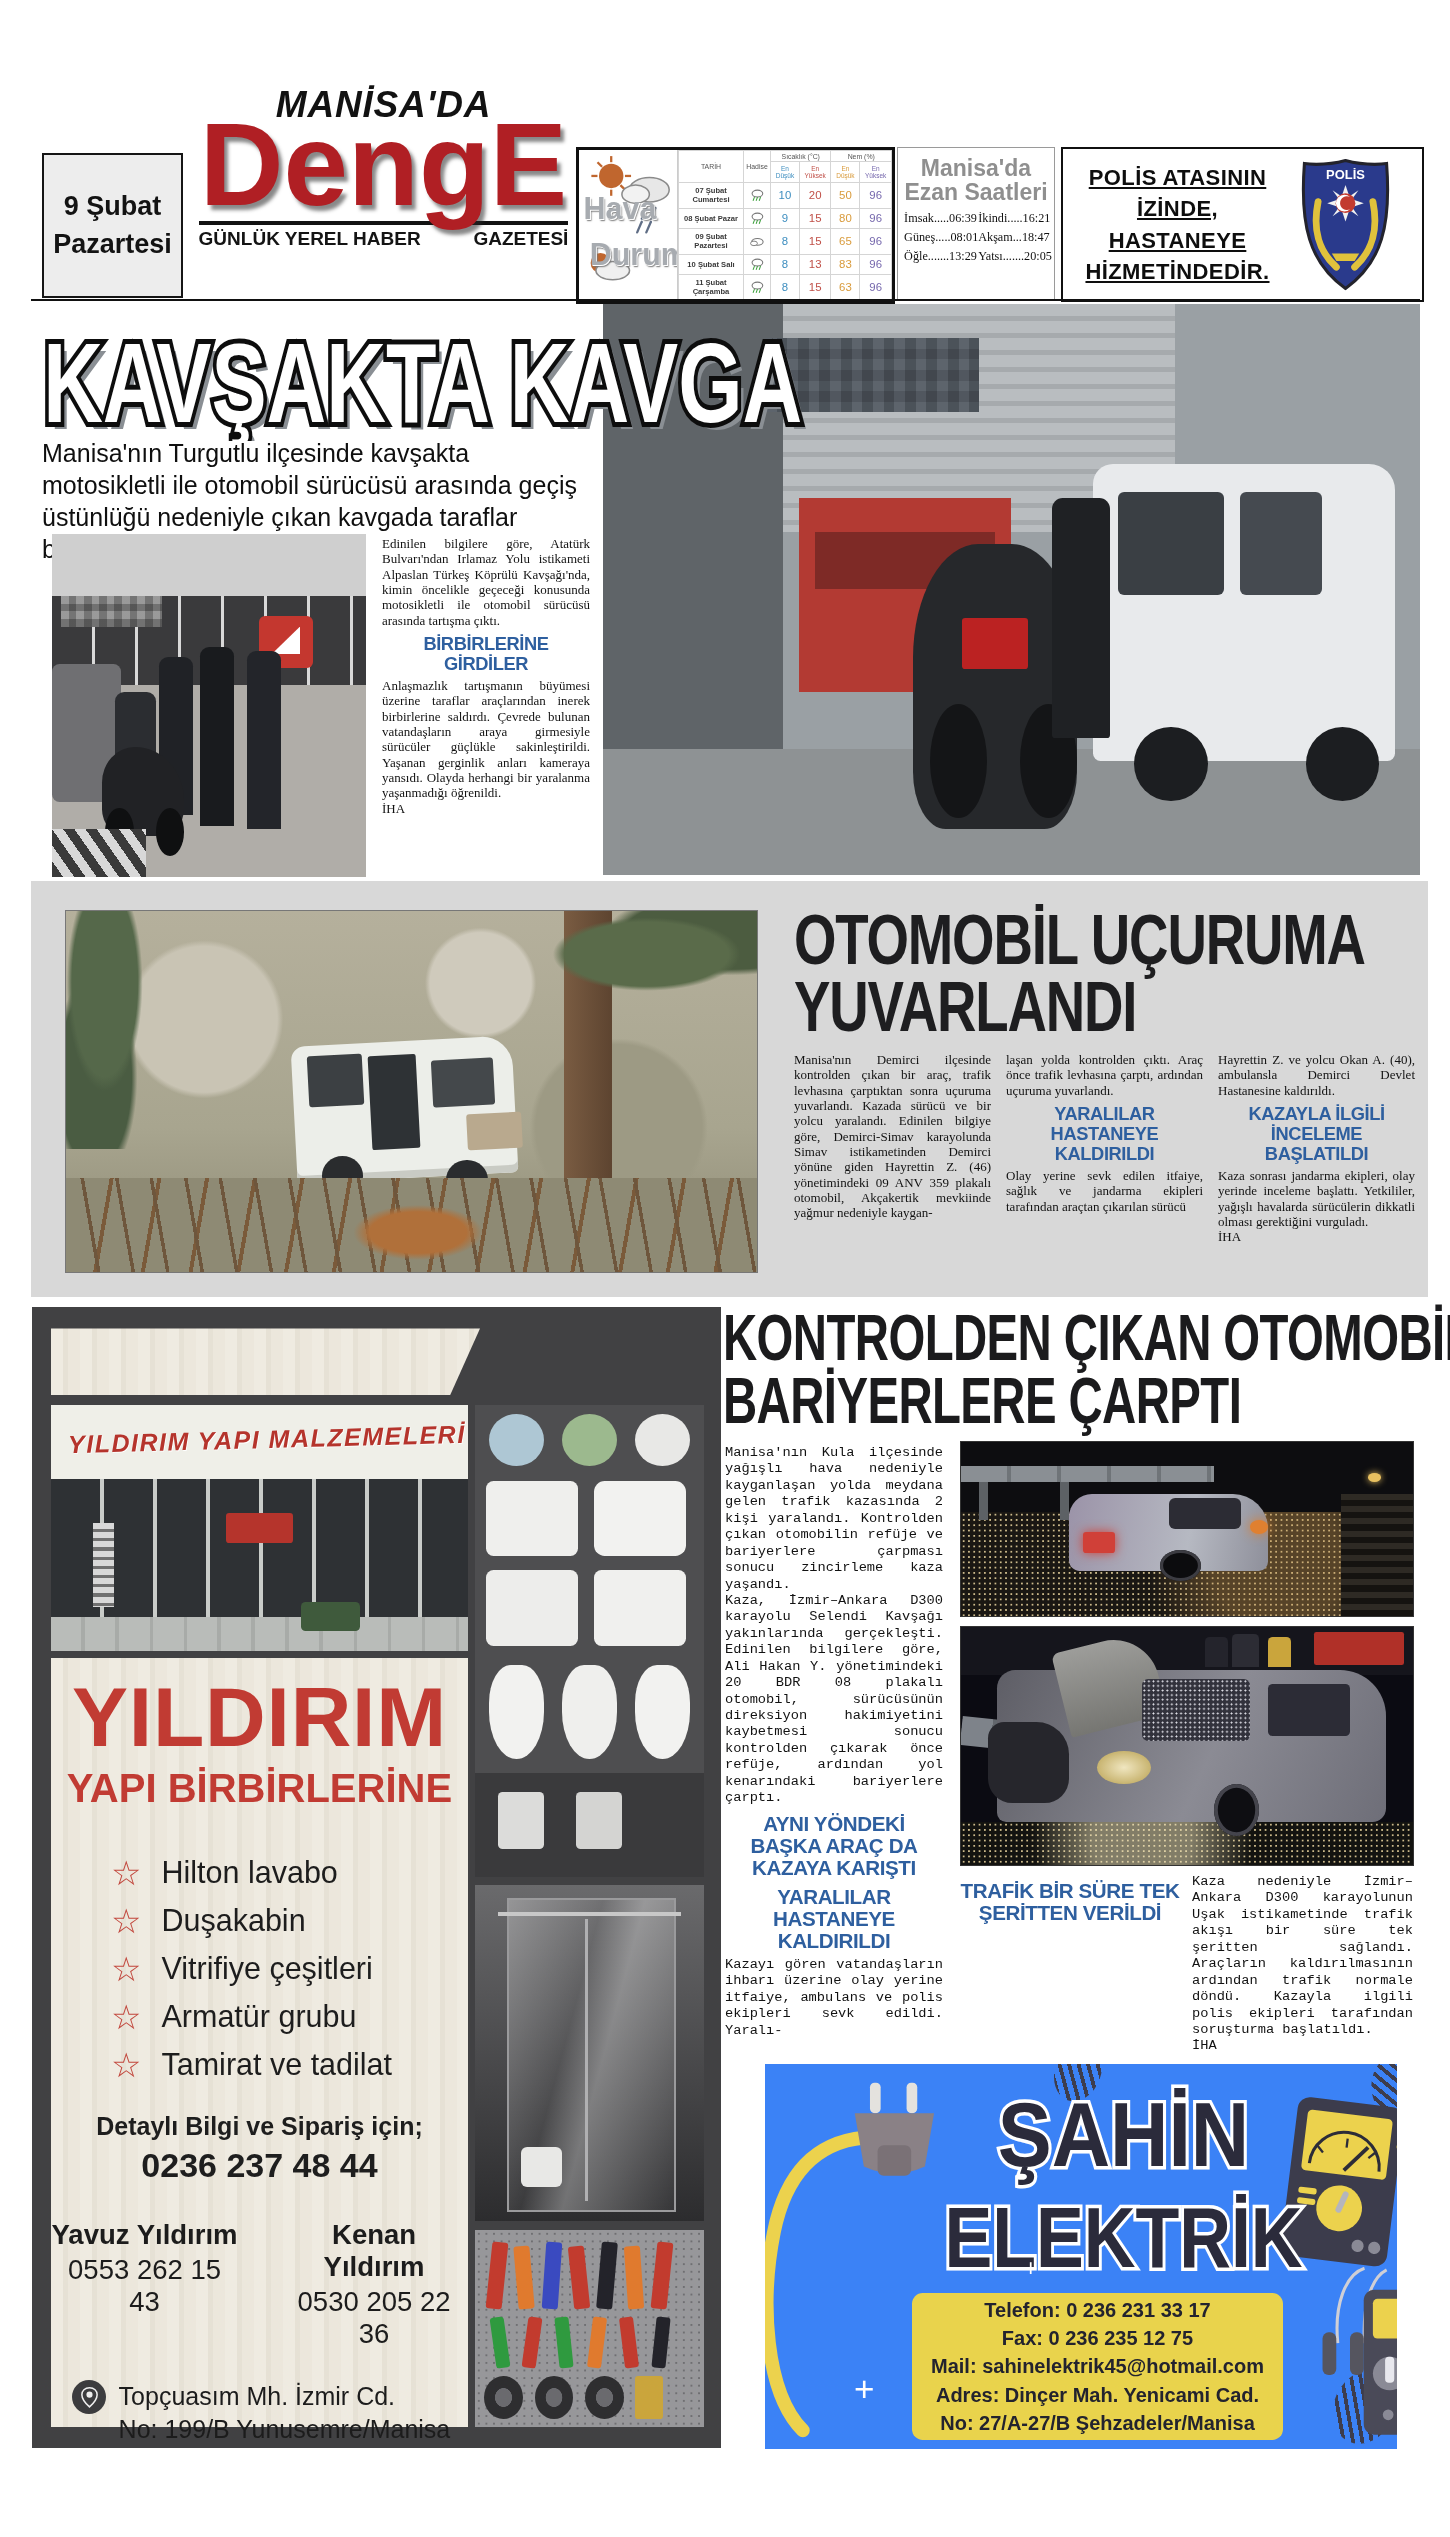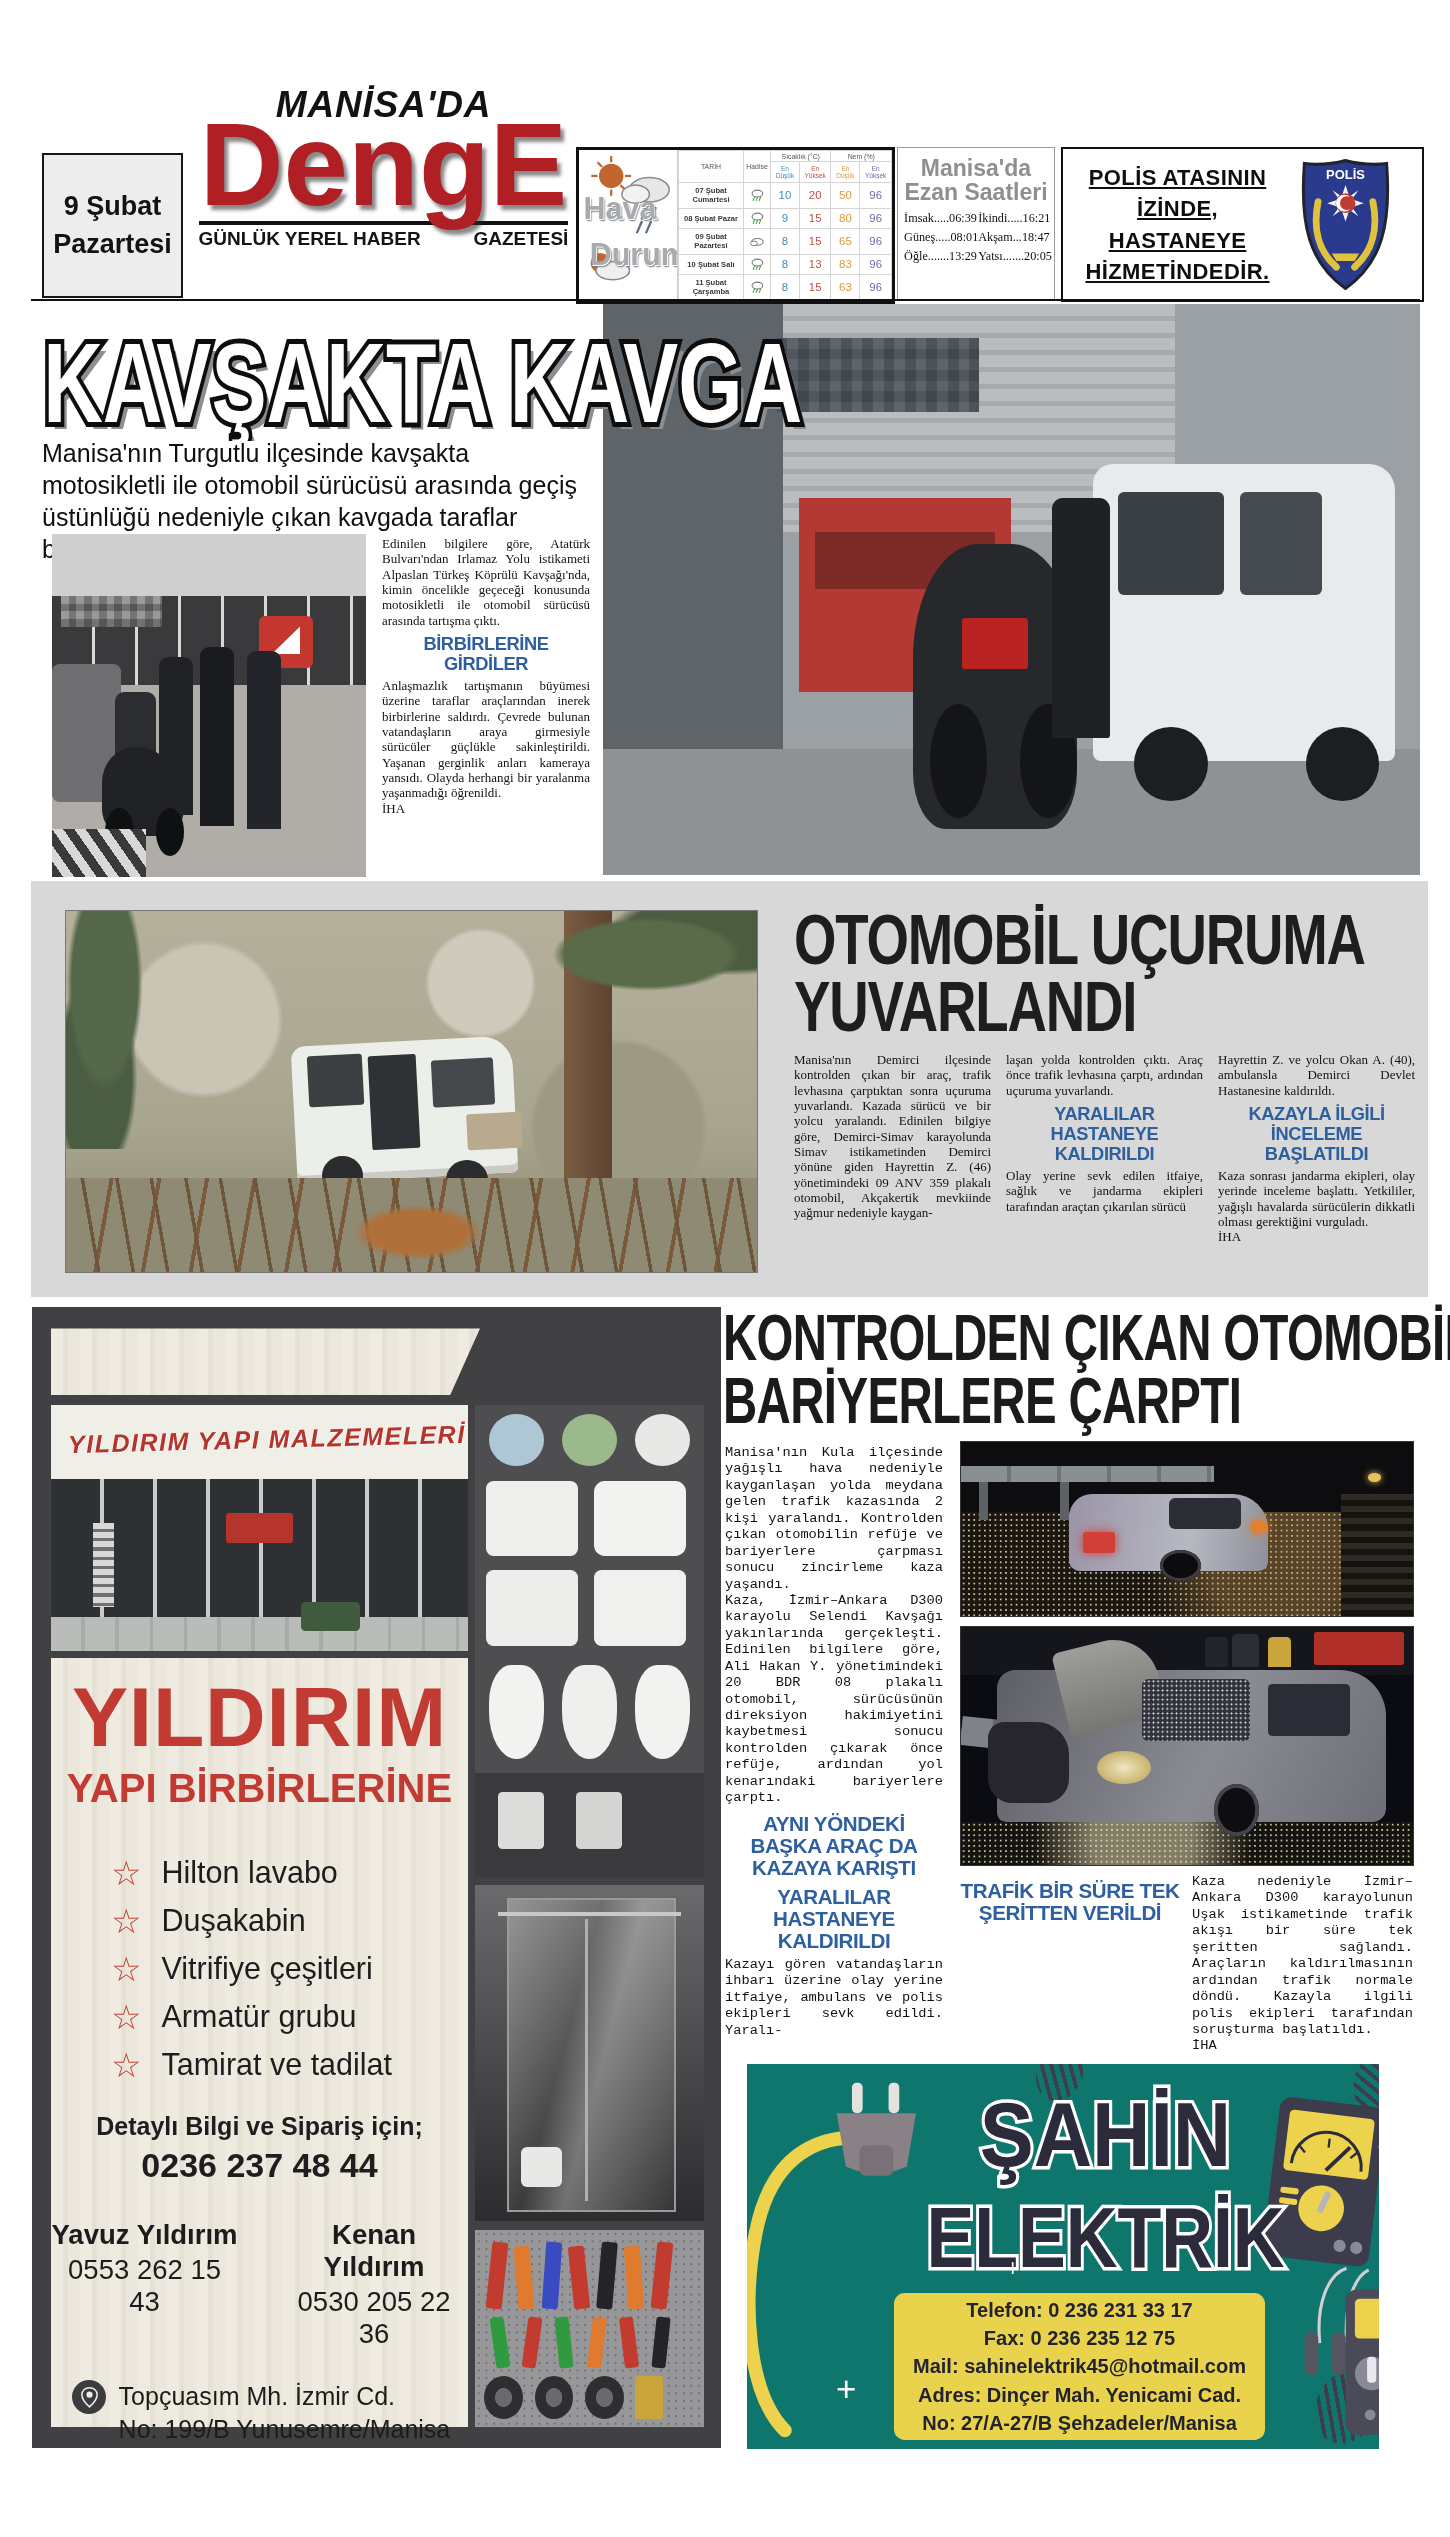--- a/index.html
+++ b/index.html
@@ -83,21 +83,21 @@
   .yitem .star{color:#c2473d;font-size:34px;line-height:1;}
   .yinfo1{font-size:25px;font-weight:bold;color:#1e1e1e;text-align:center;margin-top:30px;}
   .yinfo2{font-size:34px;font-weight:bold;color:#1e1e1e;text-align:center;margin-top:4.6px;}
   .ynames{display:flex;justify-content:center;gap:42px;margin-top:34px;text-align:center;}
   .ynames .nm{font-size:27.5px;font-weight:bold;color:#1c1c1c;}
   .ynames .tel{font-size:27.5px;color:#1c1c1c;margin-top:3.1px;}
   .yaddr{display:flex;align-items:flex-start;gap:12.2px;margin:30.5px 0 0 21.4px;font-size:25px;color:#1c1c1c;line-height:1.3;}
   .icirc{width:34px;height:34px;border-radius:50%;background:#3c3c3e;display:flex;align-items:center;
          justify-content:center;color:#eee;flex:0 0 34px;}
   
-  .sad{left:747px;top:2064px;width:632px;height:385px;background:#0f766e;overflow:hidden;}
+  .sad{left:765px;top:2064px;width:632px;height:385px;background:#3b82f6;overflow:hidden;}
   .hatch{position:absolute;border-radius:50%;
          background:repeating-linear-gradient(55deg,#3d3d4d 0 3.8px,transparent 3.8px 9.2px);}
   .sbox{position:absolute;left:147px;top:229px;width:371px;height:147px;background:#e9d34c;border-radius:10.7px;
         display:flex;flex-direction:column;justify-content:center;text-align:center;
         font-size:20px;font-weight:bold;color:#23232e;line-height:1.42;}
   .plus{position:absolute;color:#fff;font-size:35px;font-weight:200;}
   
   .signtext{font-size:27.5px;font-weight:bold;color:#b5342c;font-style:italic;letter-spacing:1.5px;
             text-shadow:0.8px 0.8px 0 #fff;white-space:nowrap;}
 </style>

